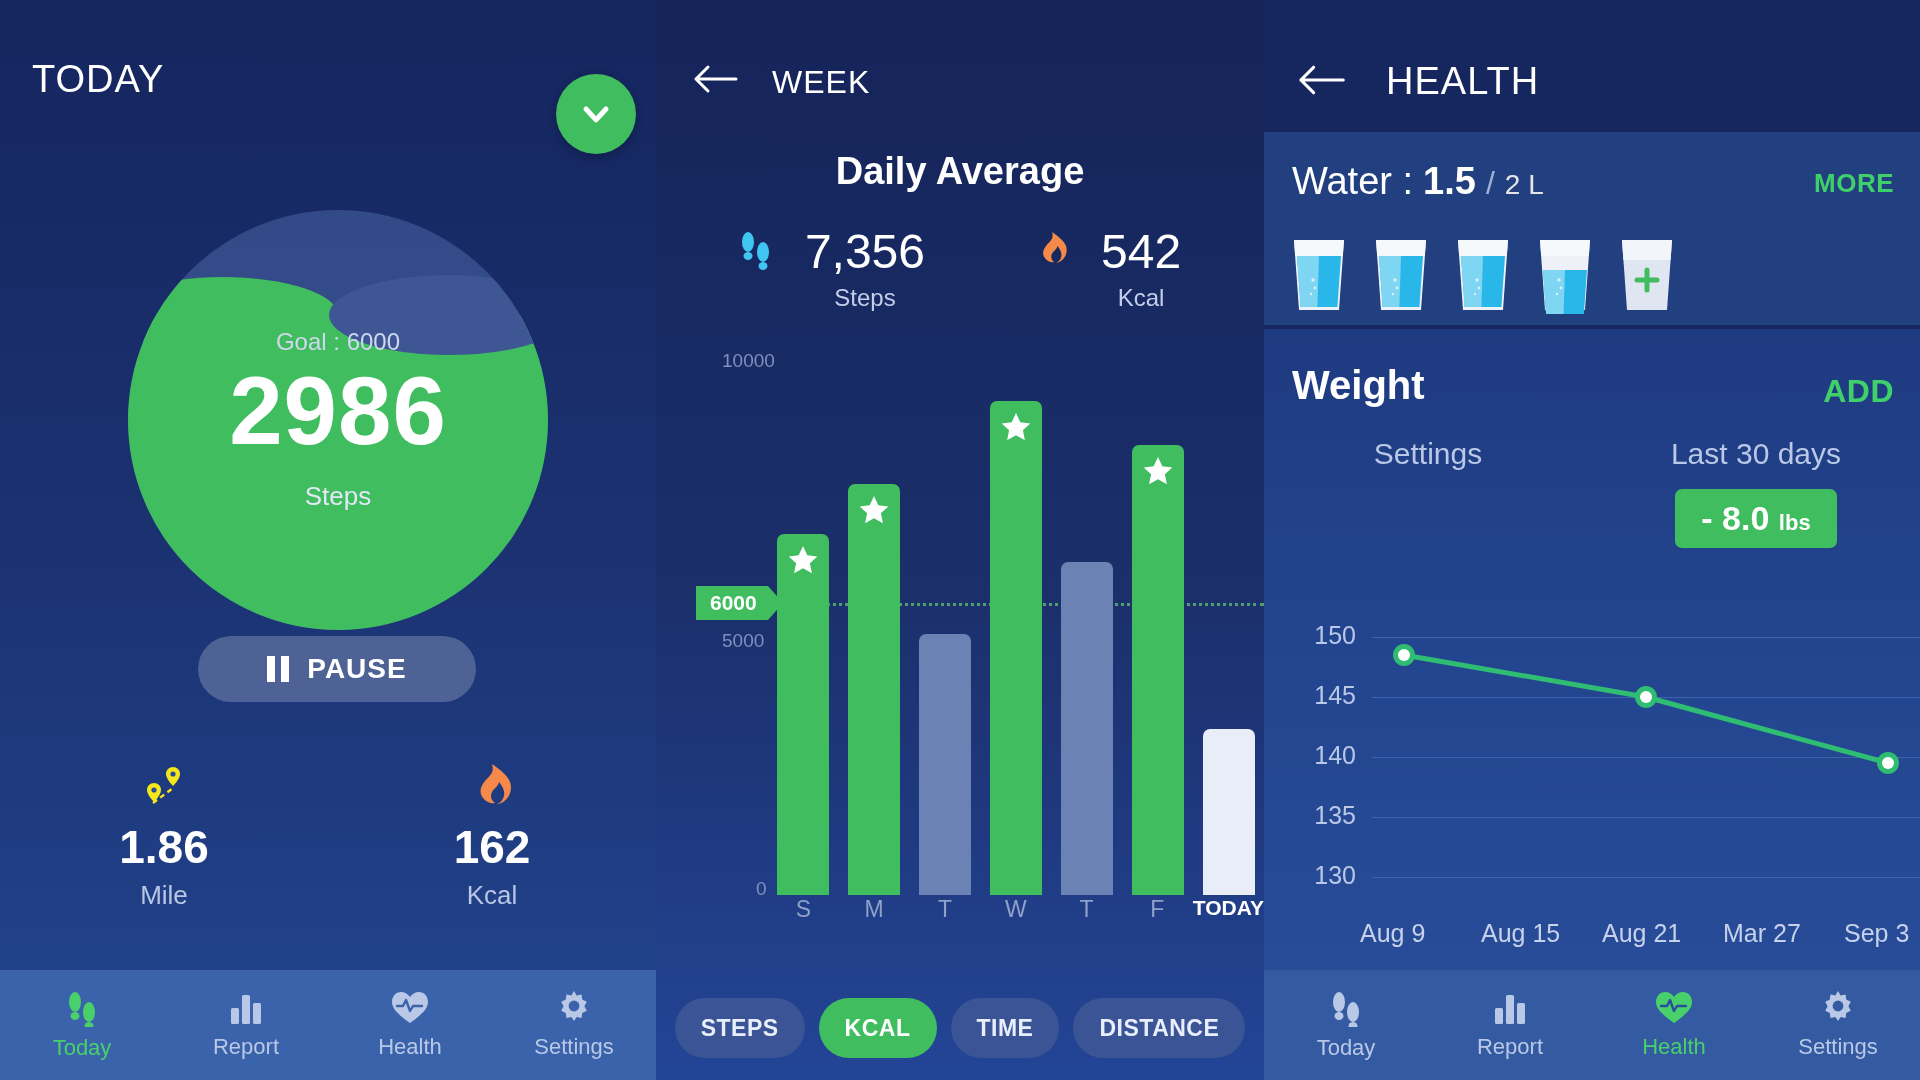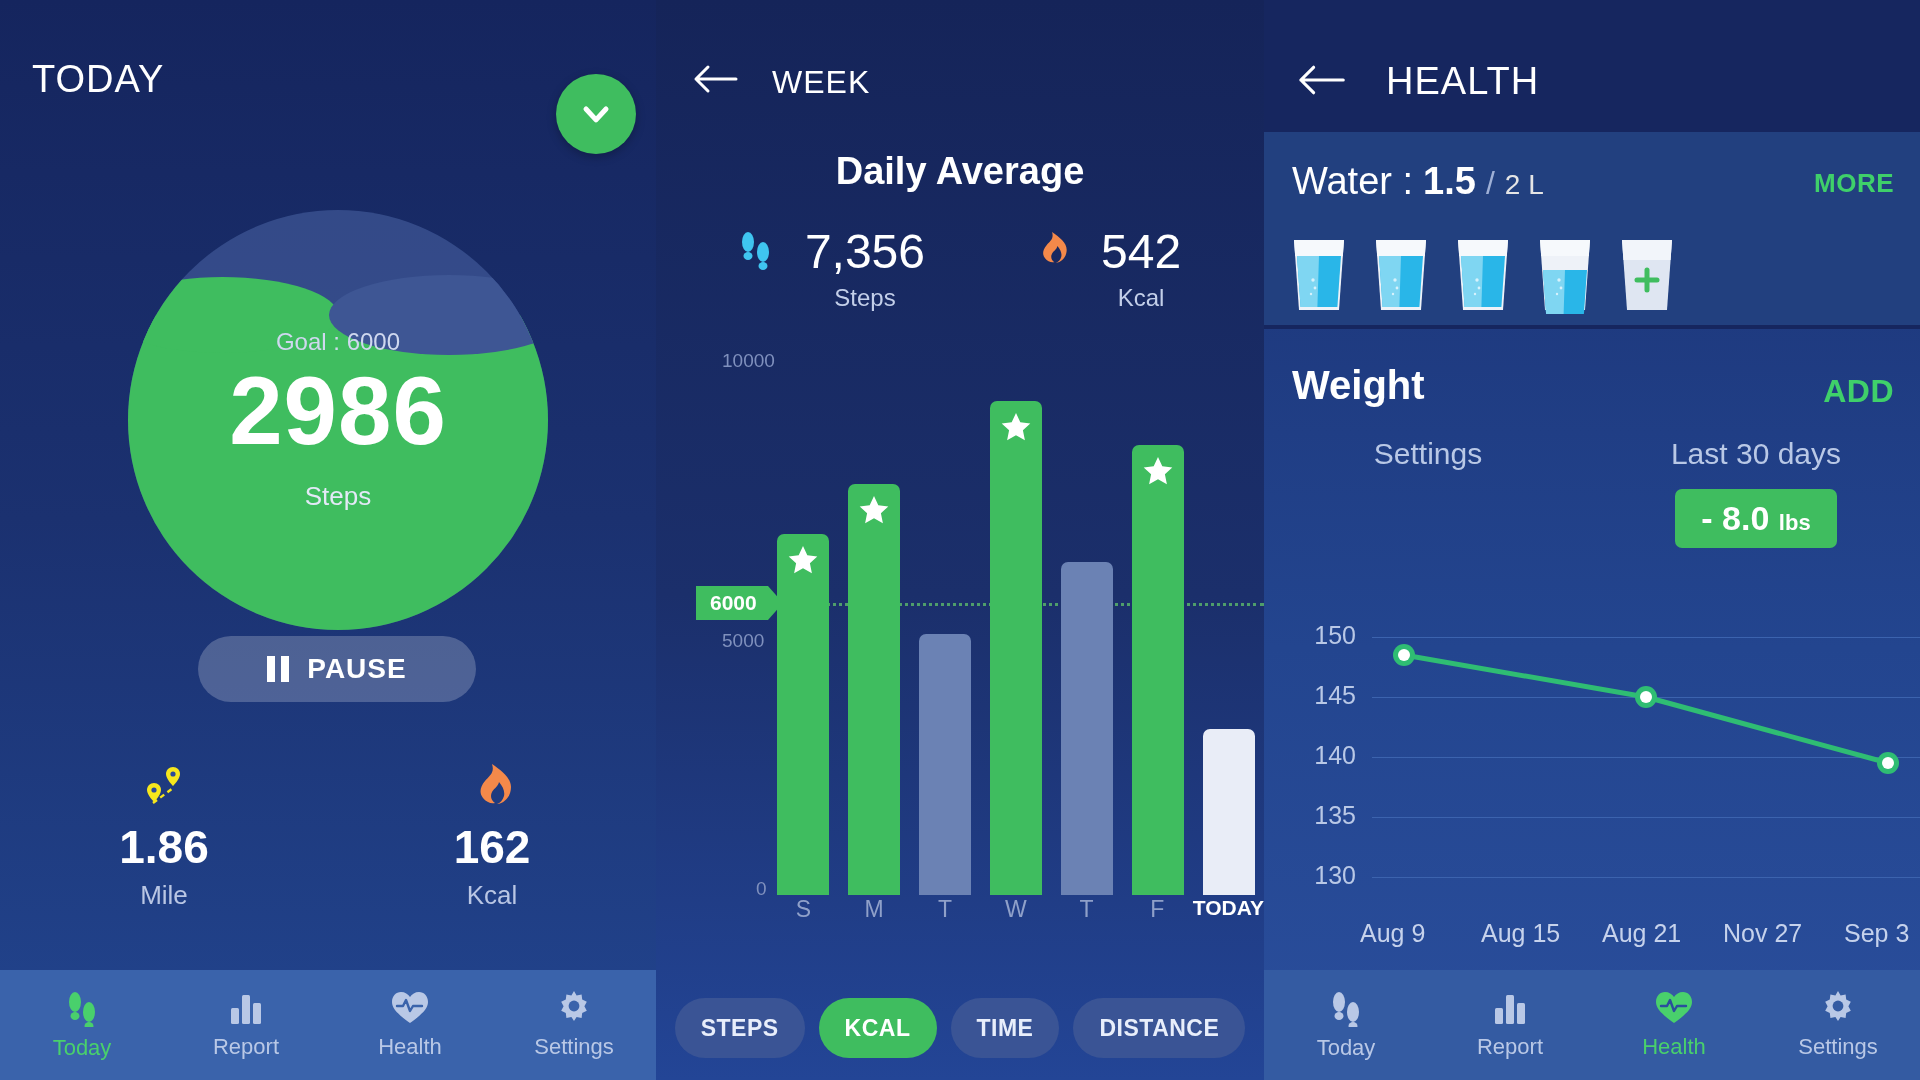--- a/index.html
+++ b/index.html
@@ -560,21 +560,21 @@
             <circle cx="140.0" cy="36.0" r="6" fill="#ffffff"></circle>
             <circle cx="382.0" cy="78.0" r="11" fill="#2fbd73"></circle>
             <circle cx="382.0" cy="78.0" r="6" fill="#ffffff"></circle>
             <circle cx="624.0" cy="144.0" r="11" fill="#2fbd73"></circle>
             <circle cx="624.0" cy="144.0" r="6" fill="#ffffff"></circle>
           </svg>
         <div id="wxlabels">
             <span class="w-xlbl" style="left: 96px;">Aug 9</span>
             <span class="w-xlbl" style="left: 217px;">Aug 15</span>
             <span class="w-xlbl" style="left: 338px;">Aug 21</span>
-            <span class="w-xlbl" style="left: 459px;">Nov 27</span>
+            <span class="w-xlbl" style="left: 459px;">Mar 27</span>
             <span class="w-xlbl" style="left: 580px;">Sep 3</span>
           </div>
       </div>
     </div>
 
     <nav class="bottom-nav">
       <div class="nav-item">
         <span>
           <svg width="34" height="38" viewBox="0 0 34 38">
             <ellipse cx="10" cy="13" rx="6" ry="10" fill="#b9c8e6"></ellipse>

